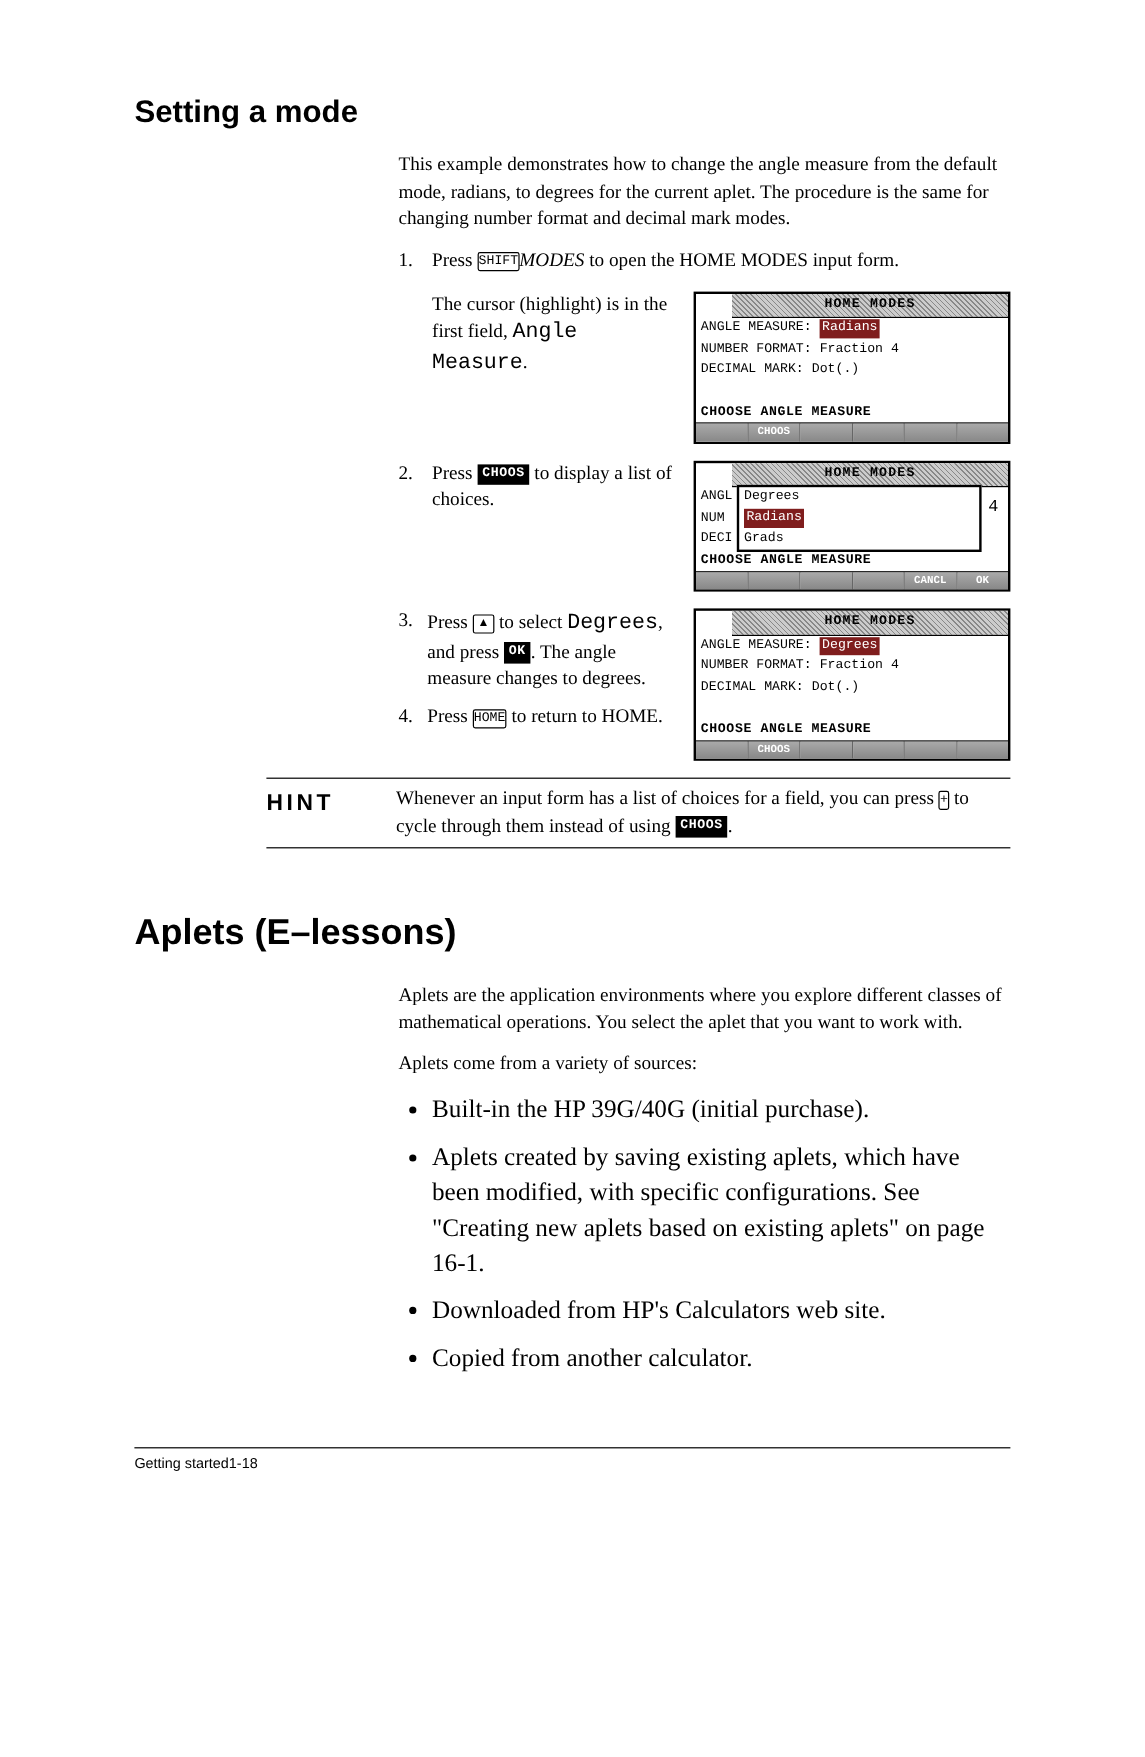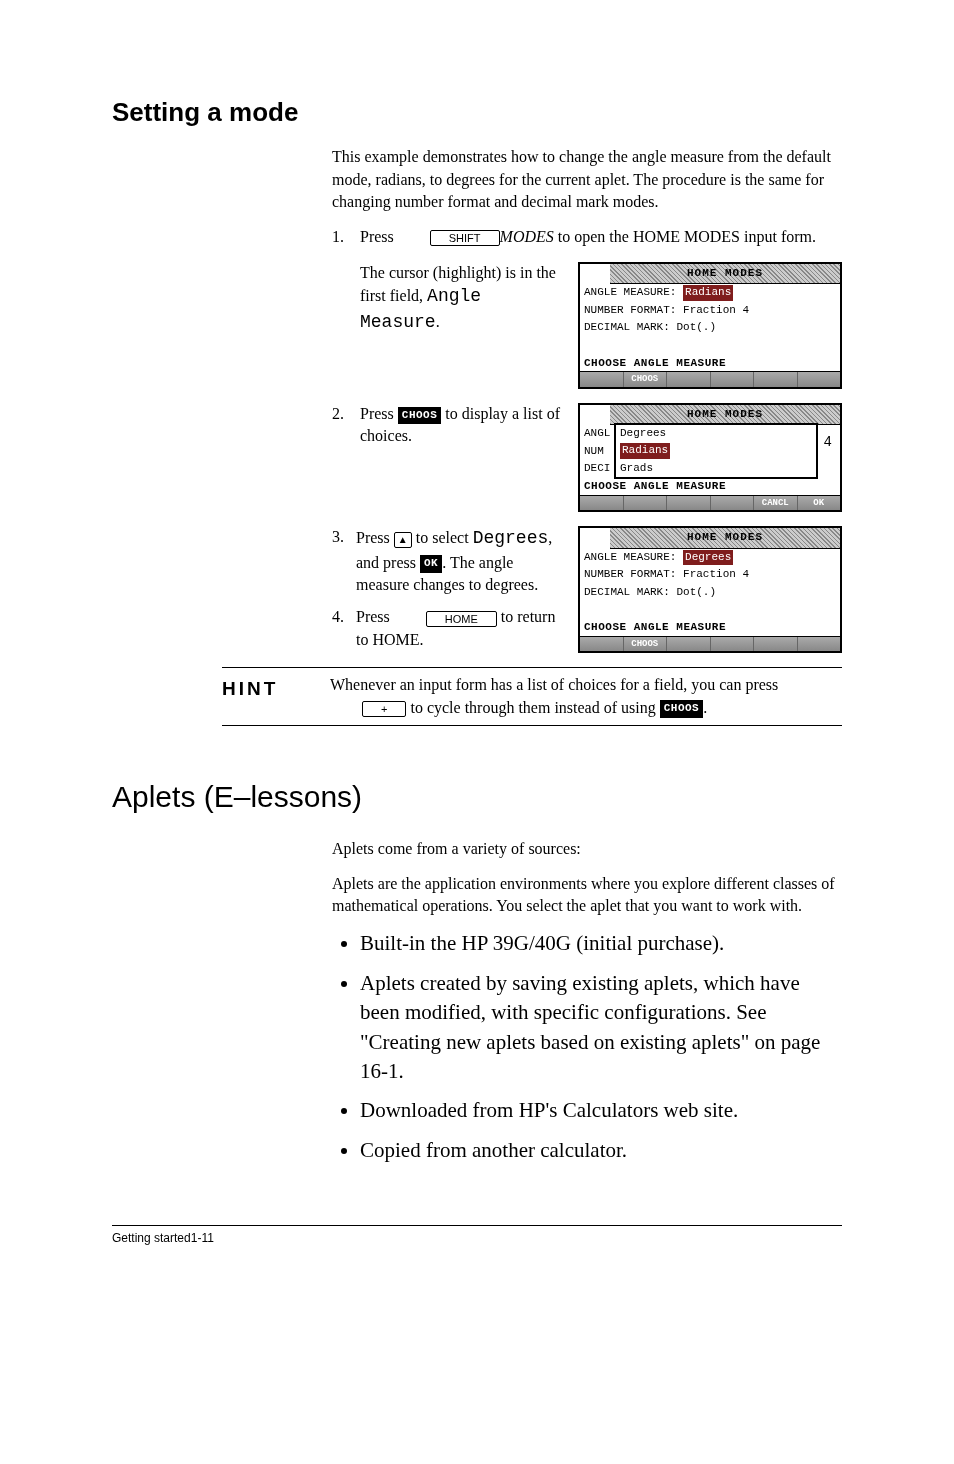--- a/index.html
+++ b/index.html
@@ -8,26 +8,26 @@
       margin: 0 auto;
       padding: 60px 110px 40px 110px;
       background: white;
       color: #000;
       line-height: 1.4;
     }
     h1.title {
       font-family: Arial, Helvetica, sans-serif;
       font-weight: bold;
       font-size: 26px;
-      margin-top: 34px;
+      margin-top: 15px;
       margin-bottom: 16px;
     }
     h1.bigtitle {
       font-family: Arial, Helvetica, sans-serif;
-      font-weight: normal;
+      font-weight: bold;
       font-size: 30px;
       margin-top: 50px;
       margin-bottom: 20px;
     }
     .content {
       margin-left: 220px;
     }
     p {
       margin: 4px 0 12px 0;
       font-size: 16px;
@@ -46,28 +46,27 @@
       min-width: 16px;
       font-size: 16px;
     }
     .mono {
       font-family: Liberation Mono, monospace;
       font-size: 18px;
     }
     .key {
       display: inline-block;
       border: 1px solid #000;
-      padding: 0 18px;
-      font-family: Liberation Sans, sans-serif;
+      padding: 0 0;
+      font-family: Liberation Mono, monospace;
       font-size: 11px;
       line-height: 14px;
       vertical-align: middle;
       border-radius: 2px;
       background: white;
-      margin-left: 32px;
     }
     .arrowkey {
       display: inline-block;
       border: 1px solid #000;
       width: 16px;
       height: 14px;
       text-align: center;
       font-size: 10px;
       line-height: 14px;
       vertical-align: middle;
@@ -294,26 +293,26 @@
 <div class="hint-row">
   <div class="hint-label">HINT</div>
   <div style="font-size:16px;">
     <span>Whenever an input form has a list of choices for a field, you can press </span><span class="key">+</span><span> to cycle through them instead of using </span><span class="softlabel">CHOOS</span><span>.</span>
   </div>
 </div>
 
 <h1 class="bigtitle">Aplets (E–lessons)</h1>
 
 <div class="content">
+  <p>Aplets are the application environments where you explore different classes of mathematical operations. You select the aplet that you want to work with.</p>
   <p>Aplets come from a variety of sources:</p>
-  <p>Aplets are the application environments where you explore different classes of mathematical operations. You select the aplet that you want to work with.</p>
   <ul class="bullets">
     <li>Built-in the HP 39G/40G (initial purchase).</li>
     <li>Aplets created by saving existing aplets, which have been modified, with specific configurations. See "Creating new aplets based on existing aplets" on page 16-1.</li>
     <li>Downloaded from HP's Calculators web site.</li>
     <li>Copied from another calculator.</li>
   </ul>
 </div>
 
 <div class="footer">
   <div>Getting started</div>
-  <div>1-11</div>
+  <div>1-18</div>
 </div>
 
 </body></html>

